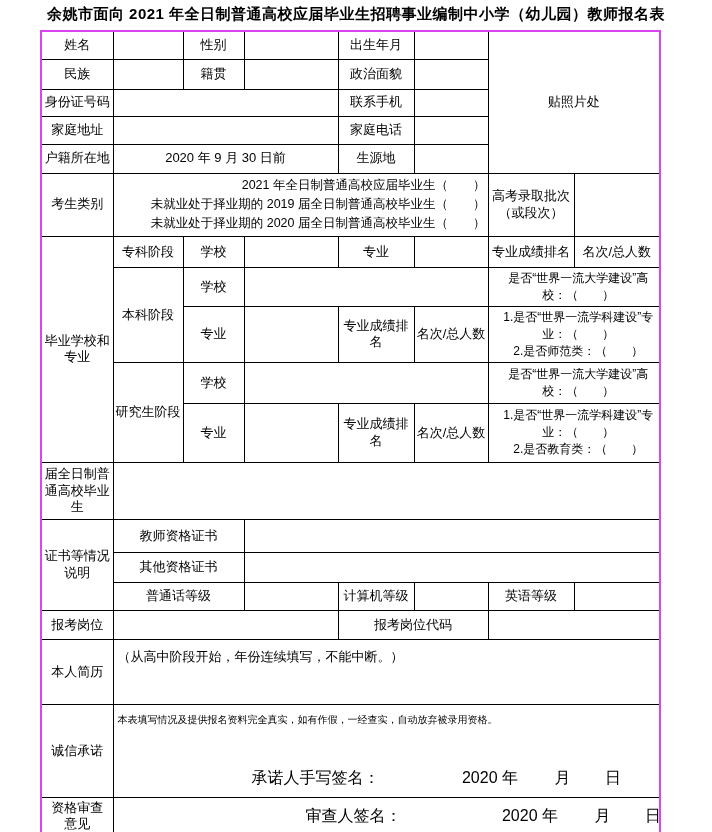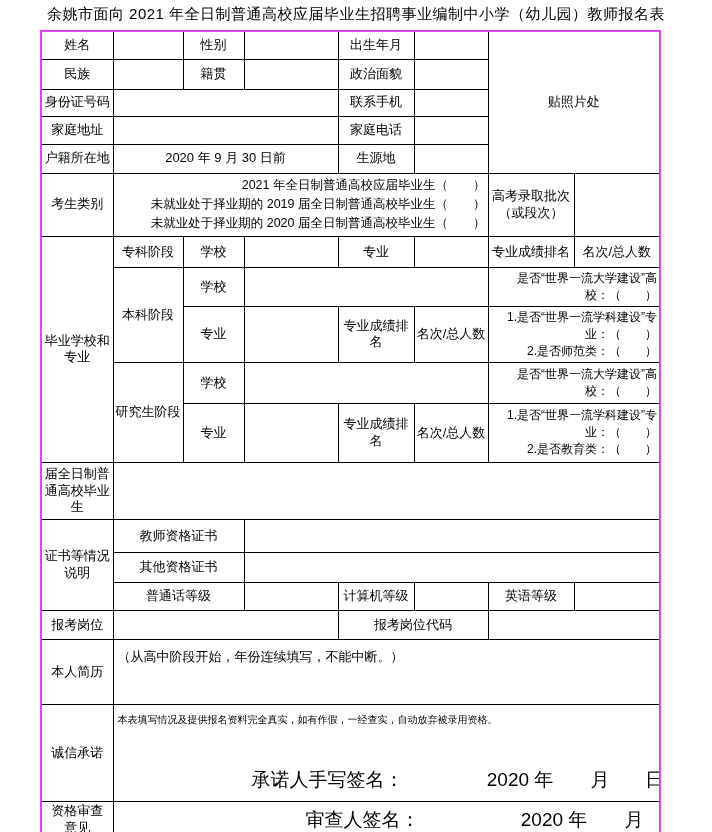--- a/index.html
+++ b/index.html
@@ -9,21 +9,21 @@
     color: #000;
     font-family: "Liberation Sans", sans-serif;
     position: relative;
     overflow: hidden;
   }
   .page-title {
     position: absolute;
     top: 5px; left: 0; width: 712px;
     text-align: center;
     font-size: 15px;
-    font-weight: normal;
+    font-weight: bold;
     letter-spacing: 0.5px;
     white-space: nowrap;
   }
   table.form {
     position: absolute;
     left: 40px; top: 30px;
     width: 619px;
     border-collapse: collapse;
     table-layout: fixed;
     border: 2px solid #d946ef;
@@ -40,33 +40,33 @@
   }
   td.rowlab { padding: 0; }
   td.prewrap { white-space: pre-line; }
   td.options-cell {
     text-align: right;
     vertical-align: middle;
     padding: 2px 2px 2px 3px;
   }
   .option-line { font-size: 12.5px; line-height: 1.55; white-space: nowrap; }
   td.note-cell {
-    text-align: right;
+    text-align: center;
     font-size: 12px;
     line-height: 1.42;
     padding: 1px 2px 1px 11px;
     white-space: pre-line;
     vertical-align: middle;
   }
   td.content-tl {
     text-align: left;
     vertical-align: top;
     padding: 9px 4px;
   }
-  .sign-line { white-space: nowrap; font-size: 19px; }
+  .sign-line { white-space: nowrap; font-size: 16px; }
   .sign-line .sy { margin-left: 78px; }
   .sign-line .sm { margin-left: 32px; }
   .sign-line .sd { margin-left: 30px; }
   .integrity-statement { font-size: 10px; }
   .integrity-sign { margin-top: 42px; padding-left: 134px; }
   .review-sign { padding-left: 190px; }
   .review-sign .sy { margin-left: 96px; }
 </style>
 </head>
 <body>

